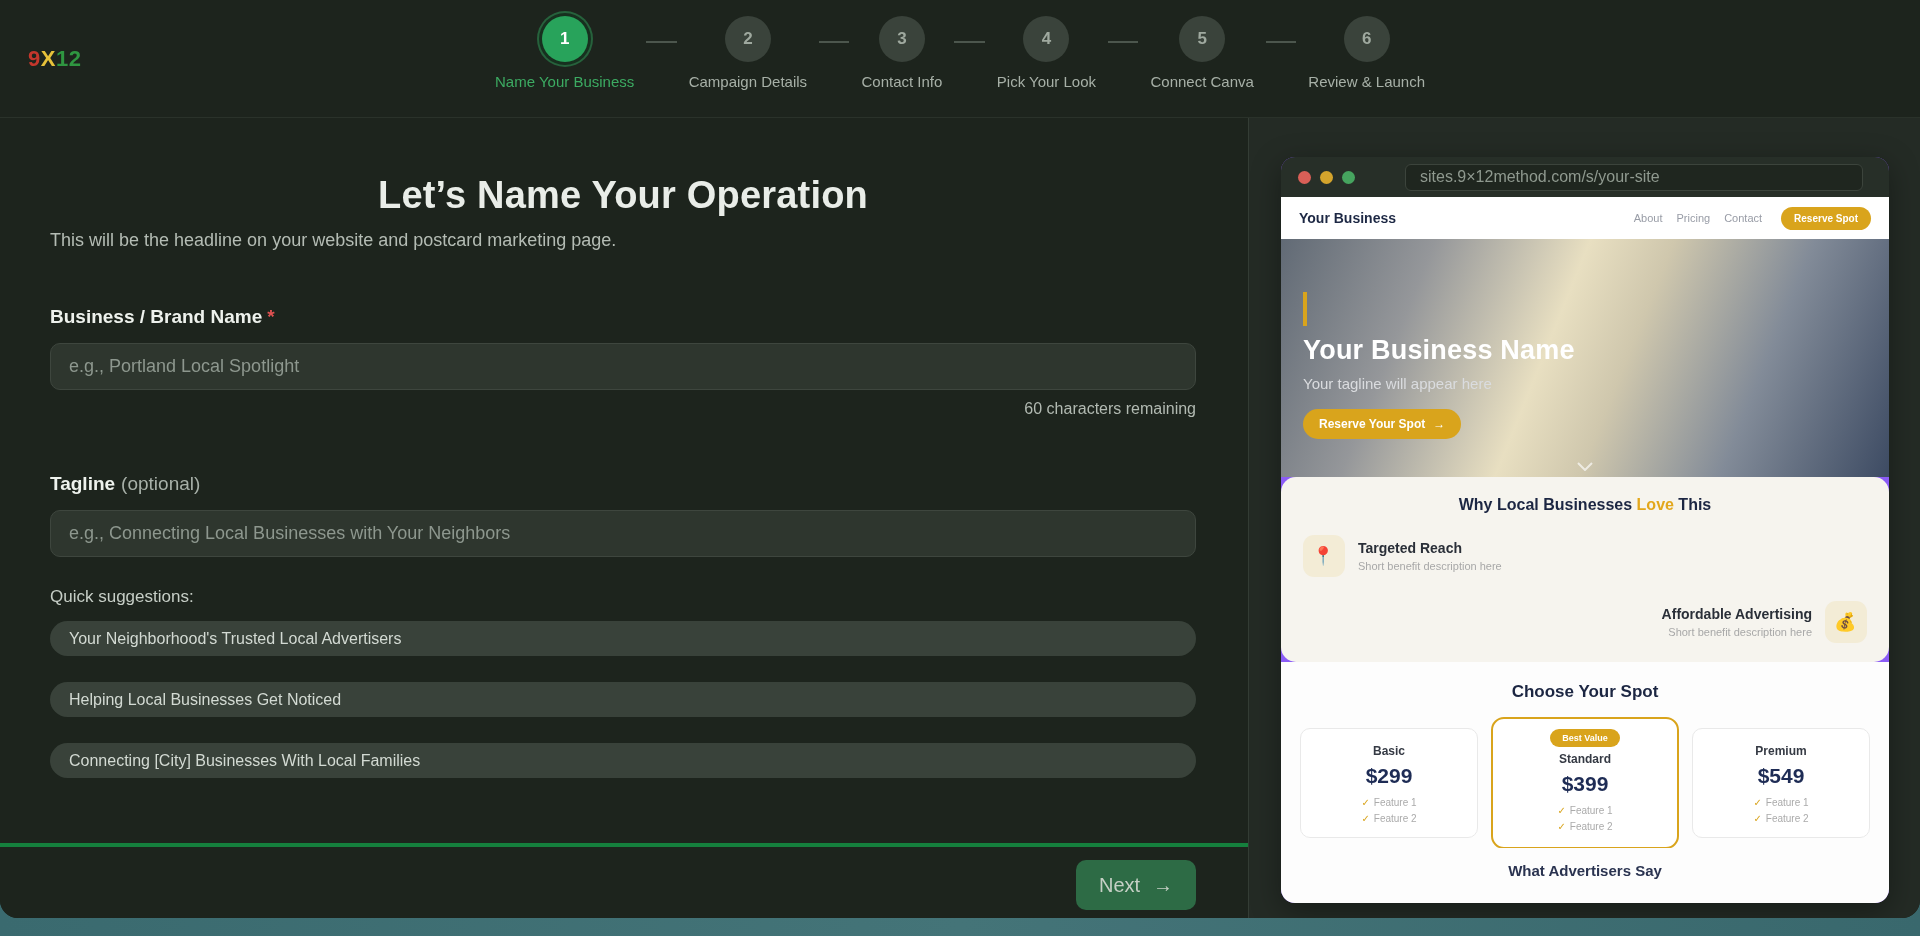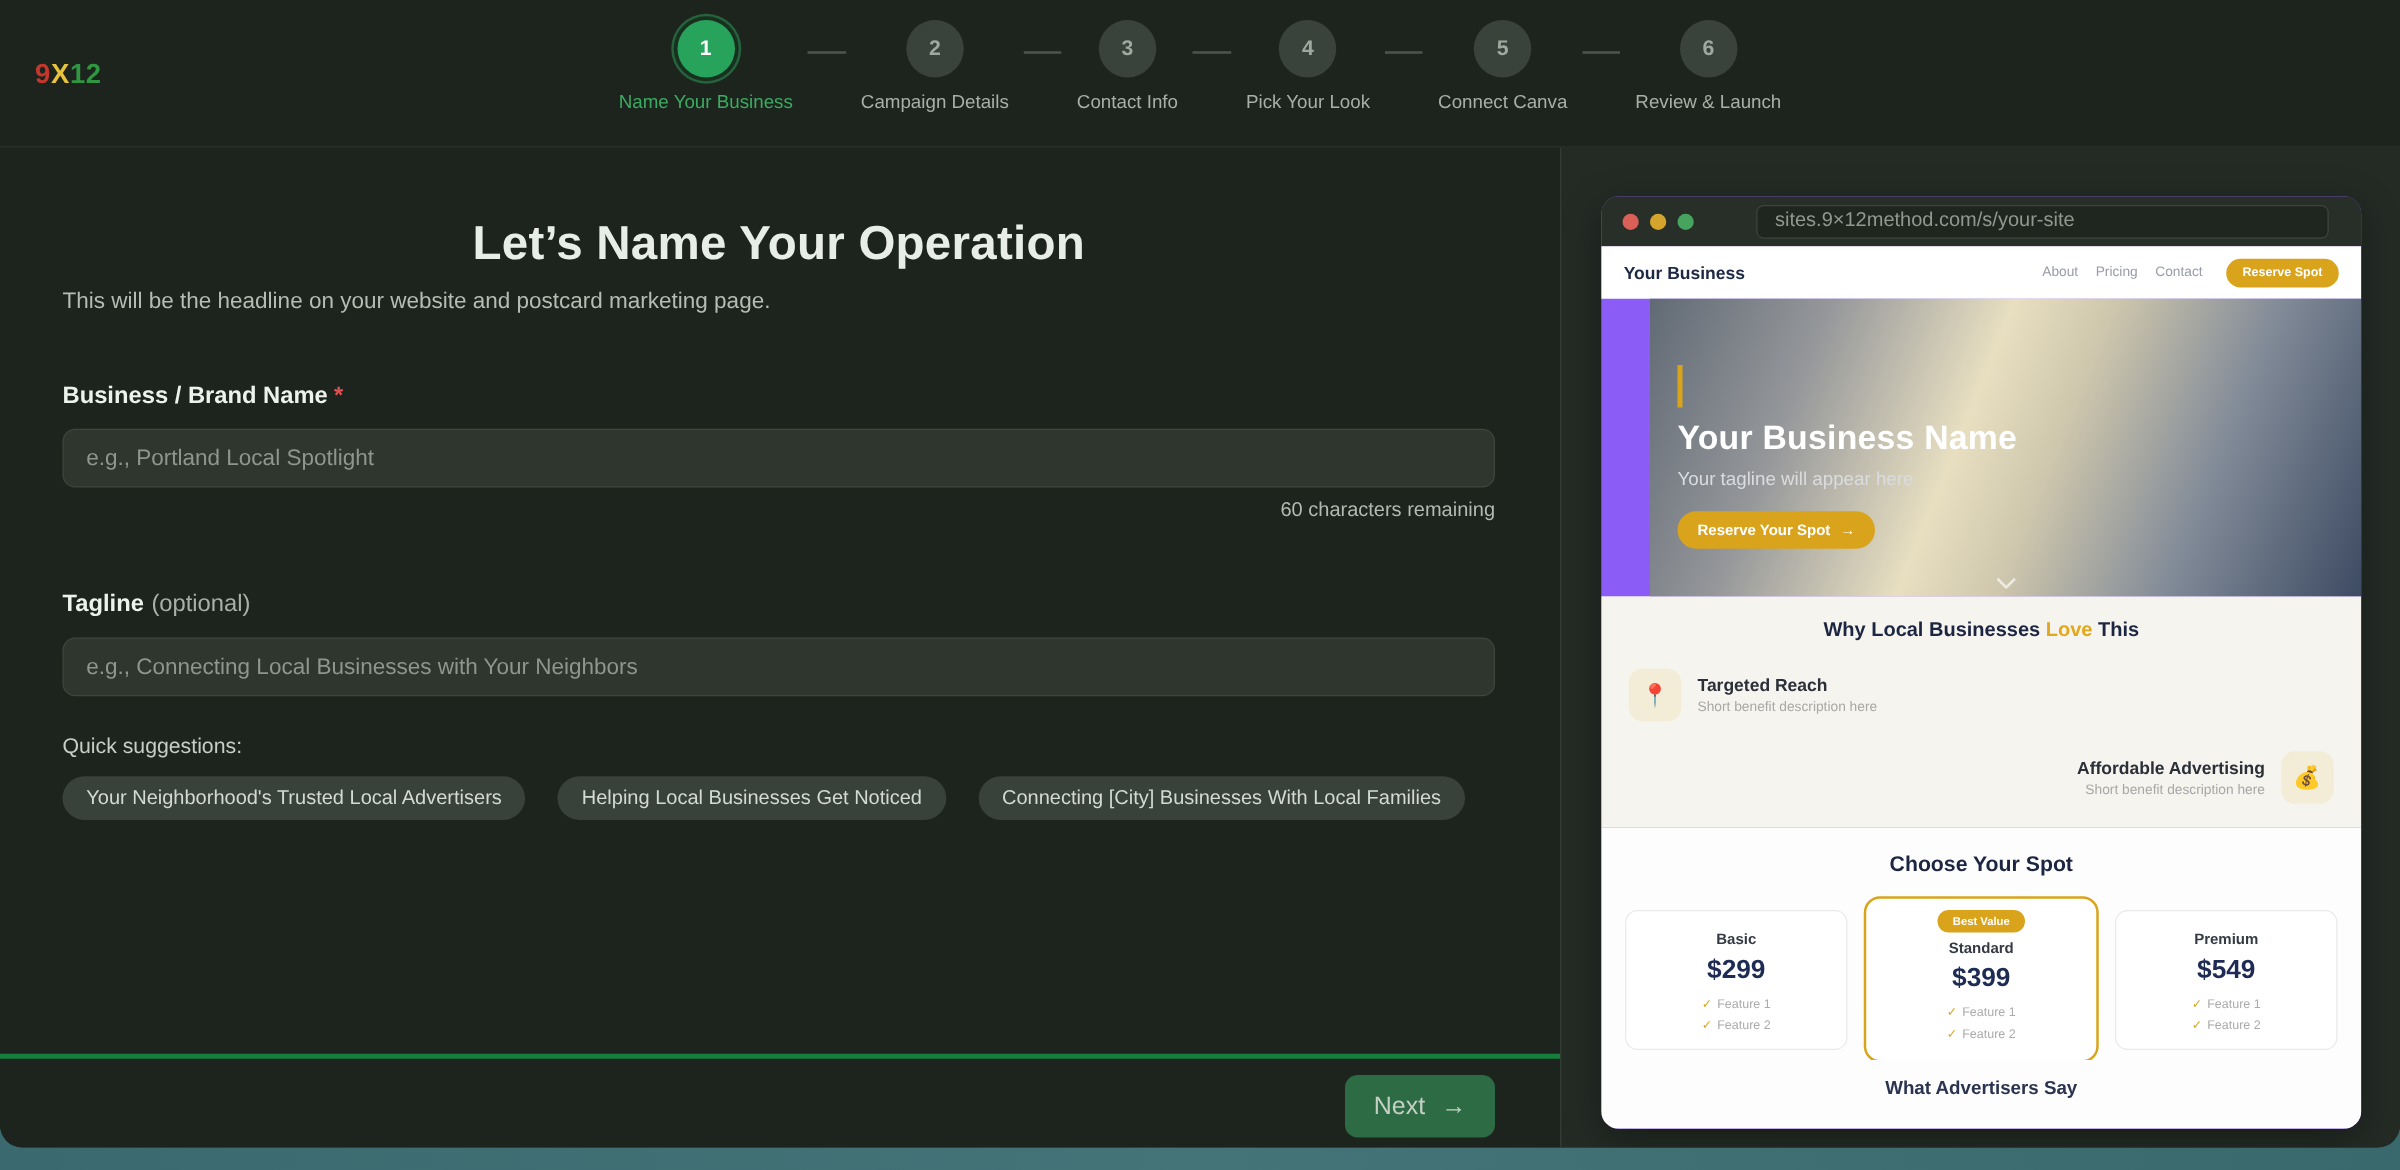--- a/index.html
+++ b/index.html
@@ -58,21 +58,21 @@
   .field-label .optional { color: #a7b0a8; font-weight: normal; margin-left: 6px; }
   .text-input {
     width: 100%; height: 47px; margin-top: 15px;
     background: #2e362e; border: 1px solid #3e463e; border-radius: 10px;
     padding: 0 18px; font-size: 18px; color: #dfe5df;
     font-family: "Liberation Sans", sans-serif; outline: none;
   }
   .text-input::placeholder { color: #8d978e; }
   .char-counter { margin-top: 10px; text-align: right; font-size: 16px; color: #b2bab2; }
   .suggestions-label { margin-top: 30px; font-size: 17px; color: #c6cec6; }
-  .chips { margin-top: 14px; display: flex; gap: 26px; }
+  .chips { margin-top: 14px; display: flex; gap: 26px; flex-direction: column; }
   .chip {
     height: 35px; padding: 0 19px; border-radius: 18px;
     background: #39423a; color: #d3dad3; font-size: 16px;
     display: flex; align-items: center; white-space: nowrap; cursor: pointer;
   }
   .left-footer {
     flex: none; height: 75px;
     border-top: 4px solid #15803d;
     padding: 13px 52px 0 50px;
     display: flex; justify-content: flex-end;
@@ -115,33 +115,32 @@
   .nav-link { font-size: 11px; color: #989ca6; cursor: pointer; }
   .reserve-pill {
     background: #d9a41c; color: #ffffff; font-size: 10px; font-weight: bold;
     padding: 6px 13px; border-radius: 999px; margin-left: 5px; cursor: pointer; border: none;
     font-family: "Liberation Sans", sans-serif;
   }
   .hero {
     height: 238px; flex: none; position: relative;
     background: linear-gradient(112deg, #616a75 0%, #95979a 22%, #e8dfc1 44%, #cfc7ad 56%, #828b98 76%, #3d4b63 100%);
     padding: 53px 22px 12px;
-    margin-left: 39px;
   }
   .cursor-bar { width: 4px; height: 34px; background: #d9a41c; }
   .hero-title { margin-top: 9px; font-size: 27px; font-weight: 800; color: #ffffff; letter-spacing: .2px; }
   .hero-tagline { margin-top: 9px; font-size: 15px; color: #dadcdf; }
   .hero-cta {
     margin-top: 17px; display: inline-flex; align-items: center; gap: 8px;
     background: #d9a41c; color: #ffffff; font-size: 12px; font-weight: bold;
     padding: 8px 16px; border-radius: 999px; border: none; cursor: pointer;
     font-family: "Liberation Sans", sans-serif;
   }
   .hero-chevron { position: absolute; bottom: 6px; left: 50%; transform: translateX(-50%); opacity: .65; }
-  .benefits { height: 185px; flex: none; background: #f6f4ee; padding: 19px 22px 0; }
+  .benefits { height: 185px; flex: none; background: #f6f4ee; padding: 19px 22px 0; border-radius: 15px; }
   .benefits-title { text-align: center; font-size: 16px; font-weight: 800; color: #1c2642; }
   .benefits-title .highlight { color: #e3a71c; }
   .benefit-row { display: flex; align-items: center; gap: 13px; margin-top: 21px; }
   .benefit-row.right { justify-content: flex-end; margin-top: 24px; }
   .benefit-row.right .benefit-text { text-align: right; }
   .benefit-icon {
     width: 42px; height: 42px; border-radius: 11px; background: #f3ecd6;
     display: flex; align-items: center; justify-content: center; font-size: 18px; flex: none;
   }
   .benefit-title { font-size: 14px; font-weight: 800; color: #2a2f38; }

